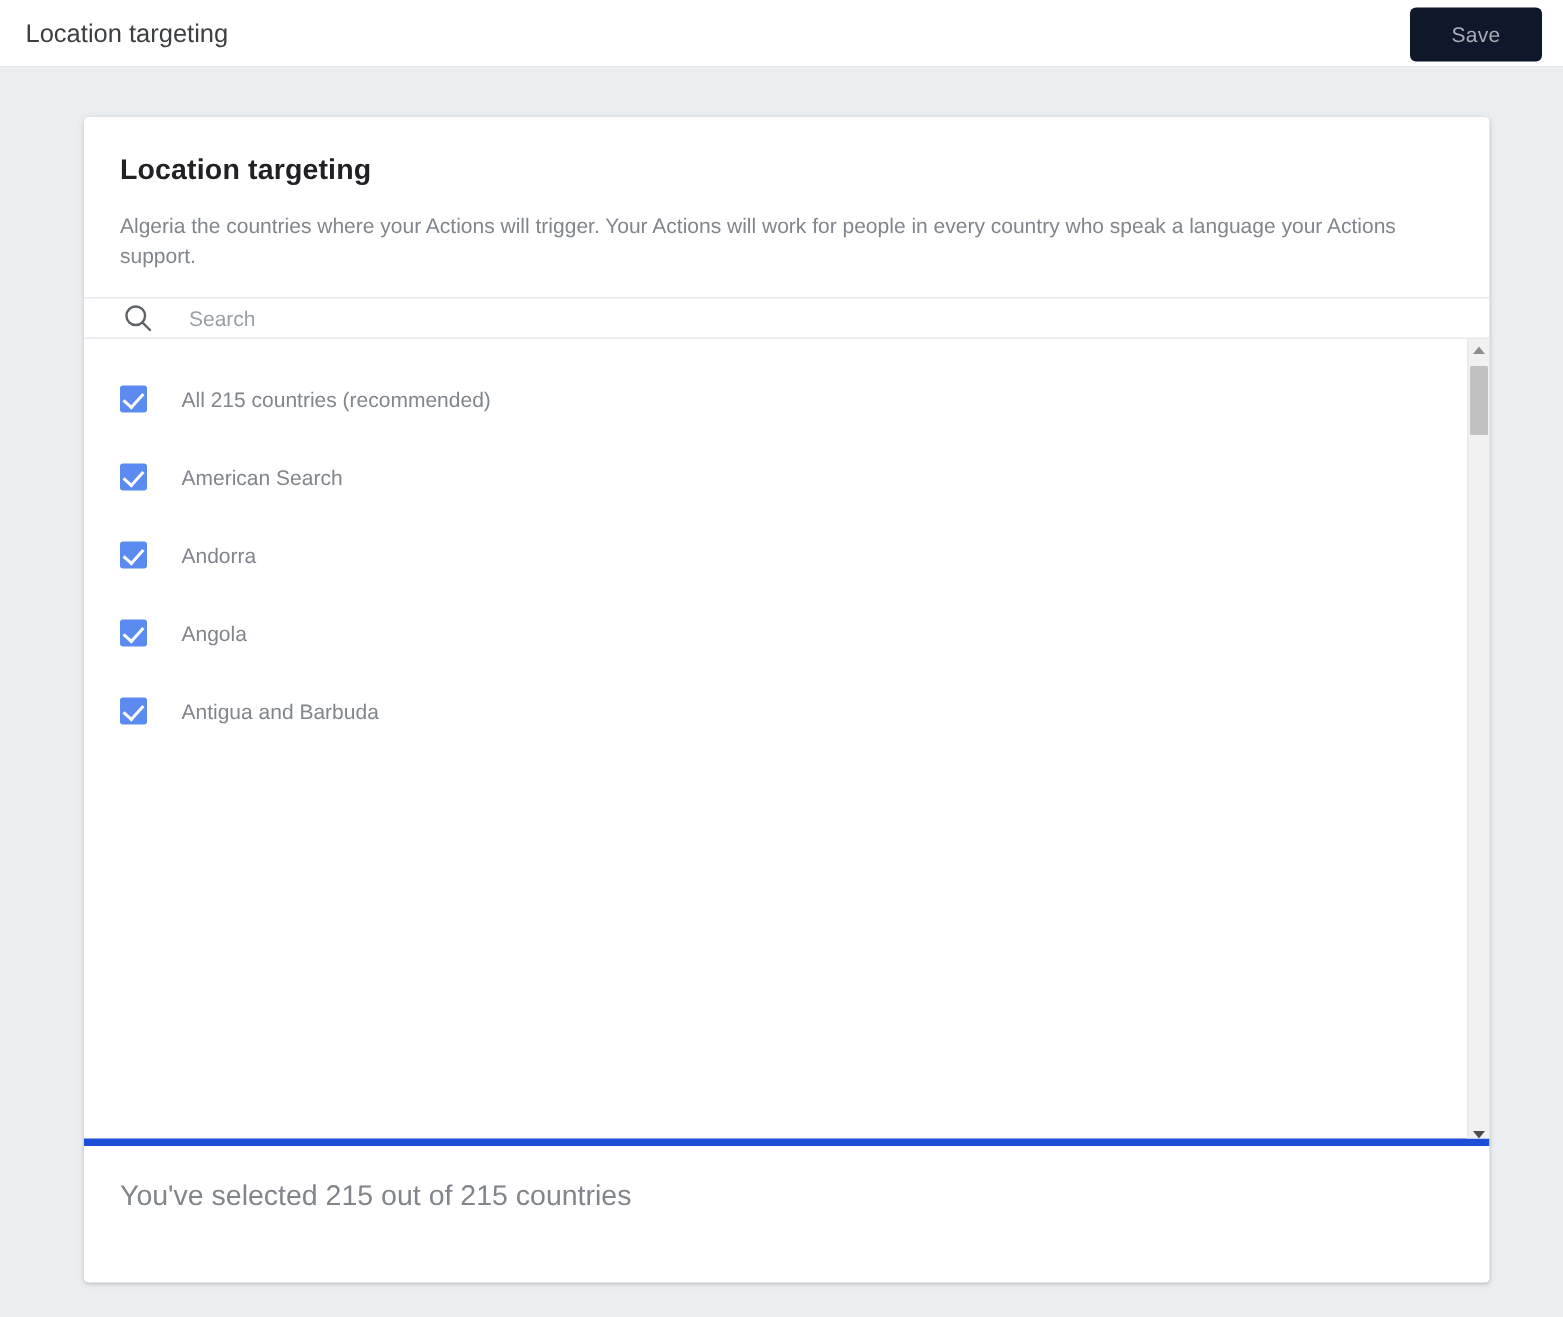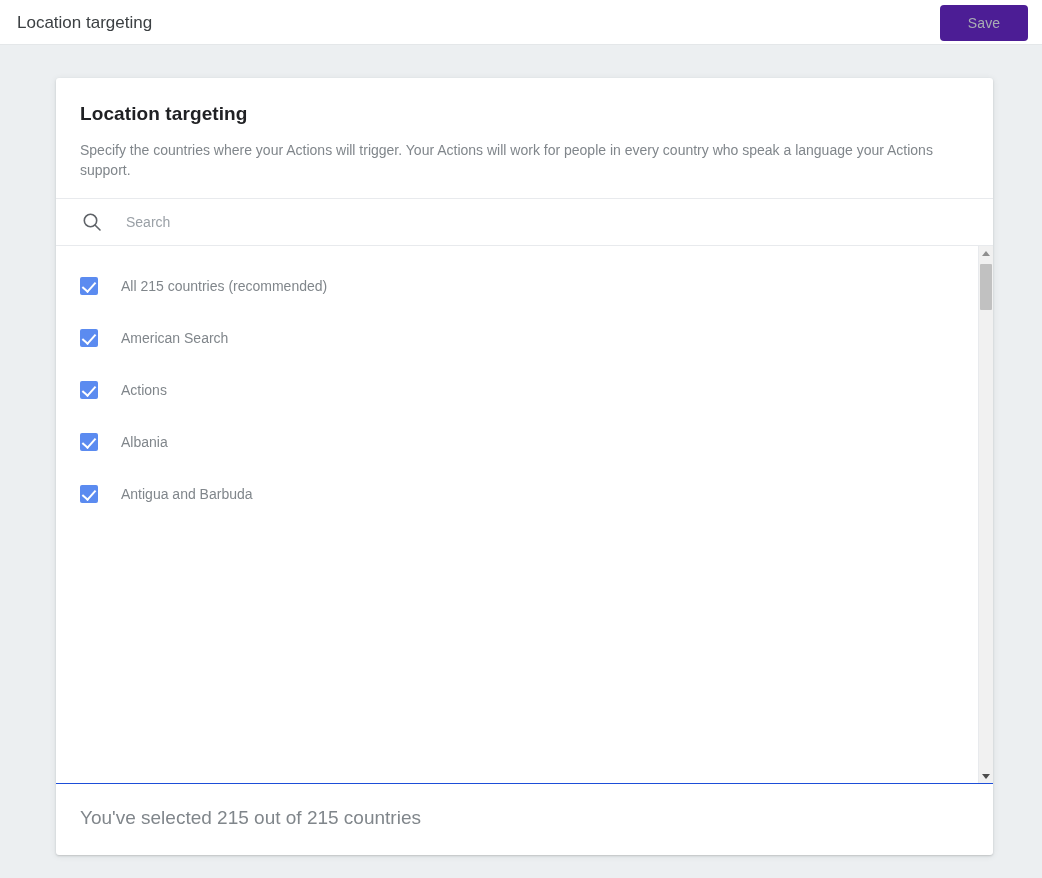--- a/index.html
+++ b/index.html
@@ -20,21 +20,21 @@
   }
   #topbar-title {
     position: absolute; left: 17px; top: 12px;
     font-size: 17px; color: #3c4043; line-height: 22px;
     white-space: nowrap;
   }
   #save-button {
     position: absolute; right: 14px; top: 5px;
     width: 88px; height: 36px;
     border: none; border-radius: 4px;
-    background: #4c1d95;
+    background: #0f172a;
     color: #a8adb3;
     font-family: "Liberation Sans", sans-serif;
     font-size: 14px;
     letter-spacing: .2px;
     cursor: default;
   }
 
   
   #card {
     position: absolute; left: 56px; top: 78px;
@@ -51,42 +51,42 @@
     letter-spacing: .1px; margin: 0 0 14px 0; line-height: 24px;
   }
   #card-desc {
     font-size: 14px; color: #80868b; line-height: 20px;
     margin: 0 0 18px 0; max-width: 880px;
   }
 
   
   #search-row {
     display: flex; align-items: center;
-    height: 48px;
+    height: 28px;
     border-top: 1px solid #e8eaed;
     border-bottom: 1px solid #e8eaed;
     padding-left: 24px;
     justify-content: space-between;
   }
   #search-icon { width: 24px; height: 24px; flex: 0 0 auto; margin-right: 22px; }
   #search-input {
     flex: 1 1 auto;
     border: none; outline: none;
     font-family: "Liberation Sans", sans-serif;
     font-size: 14px; color: #3c4043;
     background: transparent;
     padding: 0;
   }
   #search-input::placeholder { color: #9aa0a6; }
 
   
   #list-wrap {
     position: relative;
     height: 538px;
-    border-bottom: 1px solid #1d4ed8;
+    border-bottom: 5px solid #1d4ed8;
     overflow: hidden;
   }
   #list {
     position: absolute; left: 0; top: 0;
     width: 928px; height: 538px;
     overflow: hidden;
     padding-top: 14px;
   }
   .list-item {
     display: flex; align-items: center;
@@ -156,21 +156,21 @@
 
 <div id="topbar">
   <div id="topbar-title">Location targeting</div>
   <button id="save-button">Save</button>
 </div>
 
 <div id="card">
 
   <div id="card-header">
     <div id="card-title">Location targeting</div>
-    <div id="card-desc">Specify the countries where your Actions will trigger. Your Actions will work for people in every country who speak a language your Actions support.</div>
+    <div id="card-desc">Algeria the countries where your Actions will trigger. Your Actions will work for people in every country who speak a language your Actions support.</div>
   </div>
 
   <div id="search-row">
     <span id="search-icon">
       <svg width="24" height="24" viewBox="0 0 24 24" fill="none" stroke="#5f6368" stroke-width="1.6" stroke-linecap="round">
         <circle cx="10.5" cy="10.5" r="6.2"></circle>
         <line x1="15.2" y1="15.2" x2="20" y2="20"></line>
       </svg>
     </span>
     <input id="search-input" type="text" placeholder="Search" style="">
@@ -181,25 +181,25 @@
         <div class="list-item">
           <div class="cb"></div>
           <div class="list-label">All 215 countries (recommended)</div>
         </div>
         <div class="list-item">
           <div class="cb"></div>
           <div class="list-label">American Search</div>
         </div>
         <div class="list-item">
           <div class="cb"></div>
-          <div class="list-label">Actions</div>
-        </div>
-        <div class="list-item">
-          <div class="cb"></div>
-          <div class="list-label">Albania</div>
+          <div class="list-label">Andorra</div>
+        </div>
+        <div class="list-item">
+          <div class="cb"></div>
+          <div class="list-label">Angola</div>
         </div>
         <div class="list-item">
           <div class="cb"></div>
           <div class="list-label">Antigua and Barbuda</div>
         </div>
         <div class="list-item">
           <div class="list-label"></div>
         </div>
       </div>
 

